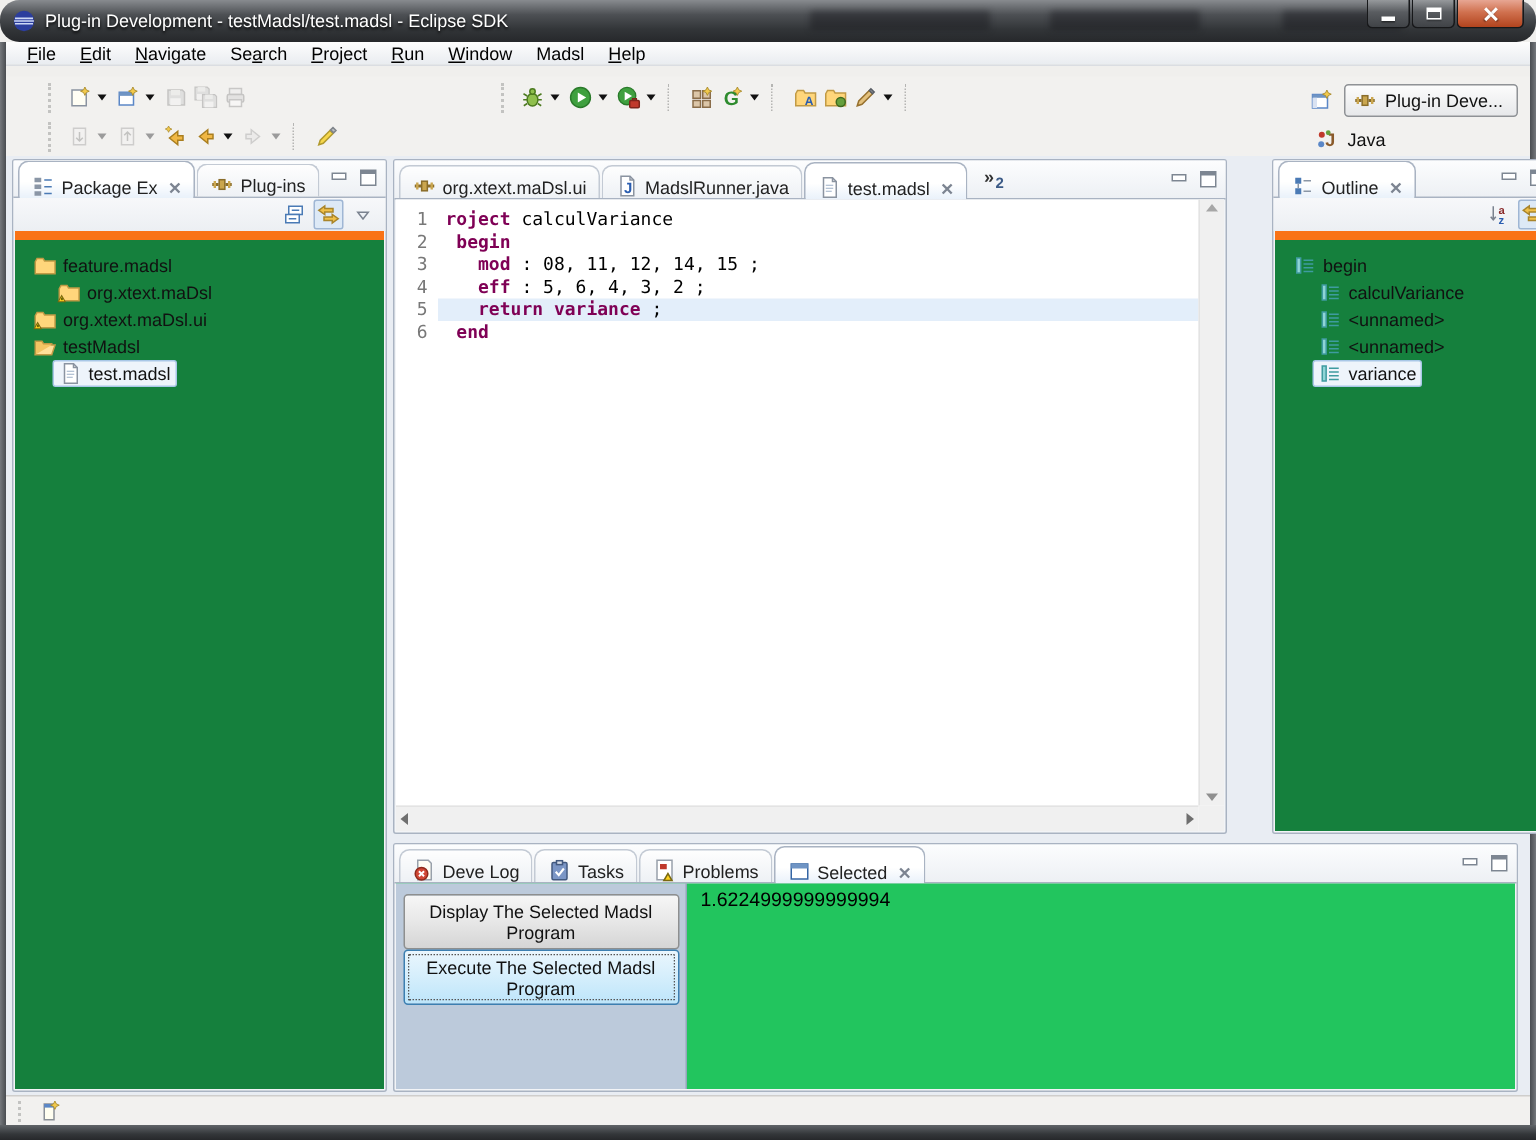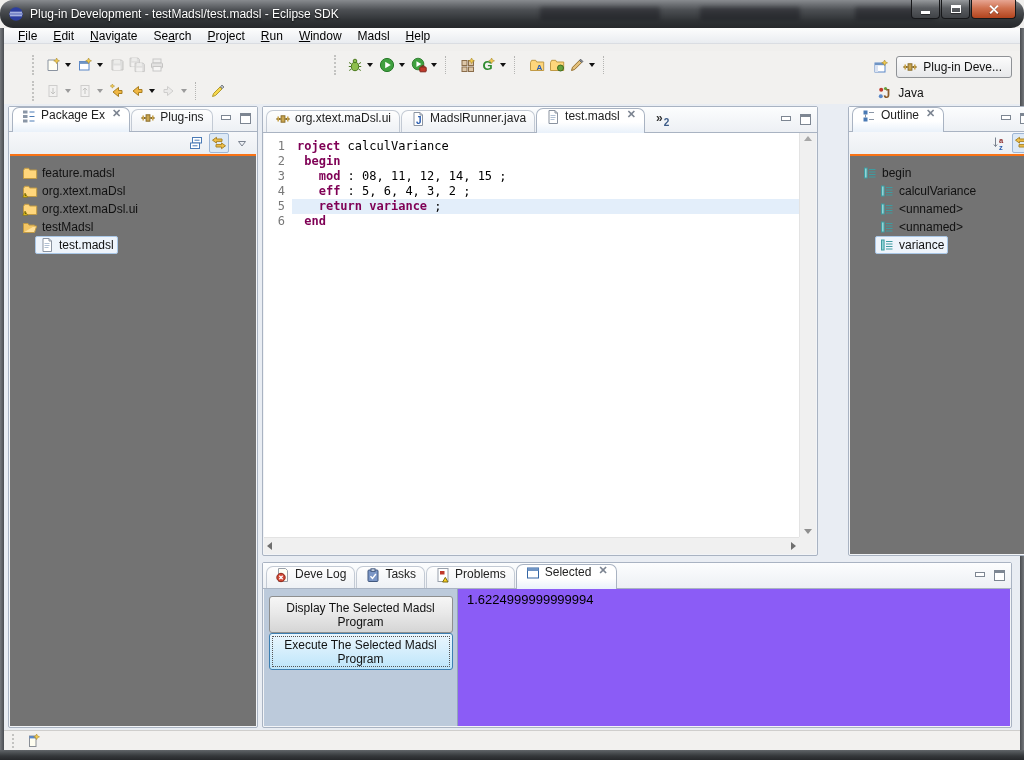--- a/index.html
+++ b/index.html
@@ -51,35 +51,35 @@
   .persp-divider{position:absolute;right:178px;top:55px;height:46px;width:1px;background:#d7d9dc}
   
   .wb-bg{position:absolute;left:4px;right:4px;top:104px;height:626px;background:#e9edf3}
   .panel{position:absolute;background:#f2f4f7;border:1px solid #a9b3c2;border-radius:2px}
   #pkg{left:8px;top:106px;width:250px;height:622px}
   #editor{left:262px;top:106px;width:556px;height:450px}
   #outline{left:848px;top:106px;width:190px;height:450px}
   #bottom{left:262px;top:562px;width:750px;height:166px}
   .tabstrip{position:relative;height:25px;display:flex;align-items:flex-end;padding-left:3px;
     background:linear-gradient(#fcfdfe,#edf0f4);border-bottom:1px solid #a9b3c2}
-  .tab{display:flex;align-items:flex-start;gap:4px;height:22px;padding:0 8px;color:#222;white-space:nowrap;
+  .tab{display:flex;align-items:flex-end;gap:4px;height:22px;padding:0 8px;color:#222;white-space:nowrap;
     border:1px solid #c3cad4;border-bottom:none;border-radius:7px 7px 0 0;
     background:linear-gradient(#fefefe,#eef1f5);margin-right:1px}
   .tab.active{background:linear-gradient(#ffffff 55%,#e9f1fa);border-color:#a9b3c2;height:25px;margin-bottom:-1px}
   .tab .close{color:#7c8491;font-size:11px;font-weight:bold;margin-left:3px;line-height:1}
   .more-tabs{display:flex;align-items:flex-start;margin:0 0 4px 10px;font-weight:bold;color:#333}
   .more-tabs .cnt{font-size:10px;color:#3b5a86;margin:6px 0 0 1px;font-weight:bold}
   .panelbtns{position:absolute;right:6px;top:7px;display:flex;gap:9px;align-items:flex-end}
   .pb-min{width:10px;height:5px;border:1px solid #7d8692;background:#fff;margin-bottom:4px}
   .pb-max{width:11px;height:11px;border:1px solid #7d8692;border-top:3px solid #7d8692;background:#fff}
   .viewbar{height:22px;display:flex;align-items:center;justify-content:flex-end;gap:3px;padding:0 5px;
     background:linear-gradient(#f7f8fa,#eceff3)}
   .vtool{padding:1px;border:1px solid transparent;border-radius:2px;display:flex}
   .vtool.pressed{border-color:#9fb6d4;background:#dde9f6}
-  .treearea{position:absolute;left:1px;right:1px;bottom:1px;background:#737373;border-top:2px solid #f97316;padding-top:8px}
+  .treearea{position:absolute;left:1px;right:1px;bottom:1px;background:#15803d;border-top:6px solid #f97316;padding-top:8px}
   #pkg .treearea{top:47px}
   #outline .treearea{top:47px}
   .trow{display:flex;align-items:center;height:18px;color:#111}
   .selwrap{display:flex;align-items:center;gap:4px;padding:0 3px;border:1px solid transparent;border-radius:2px}
   .trow.selected .selwrap{background:#eef4fb;border-color:#a9c7e7}
   
   .edit-body{position:absolute;left:1px;right:1px;top:26px;bottom:1px;background:#fff}
   .gutter{position:absolute;left:0;top:0;bottom:17px;width:28px;padding-top:6px;
     font-family:"DejaVu Sans Mono",monospace;font-size:12px;color:#787878;text-align:right}
   .gutter div{height:15px;padding-right:7px}
@@ -92,21 +92,21 @@
     display:flex;flex-direction:column;justify-content:space-between;align-items:center;padding:3px 0}
   .hsb{position:absolute;left:0;right:17px;bottom:0;height:17px;background:#f0f0f0;border-top:1px solid #e3e3e3;
     display:flex;justify-content:space-between;align-items:center;padding:0 3px}
   .sbcorner{position:absolute;right:0;bottom:0;width:17px;height:17px;background:#f0f0f0}
   .tri{width:0;height:0}
   .tri.up{border-left:4px solid transparent;border-right:4px solid transparent;border-bottom:5px solid #a7a7a7}
   .tri.down{border-left:4px solid transparent;border-right:4px solid transparent;border-top:5px solid #8f8f8f}
   .tri.left{border-top:4px solid transparent;border-bottom:4px solid transparent;border-right:5px solid #6f6f6f}
   .tri.right{border-top:4px solid transparent;border-bottom:4px solid transparent;border-left:5px solid #6f6f6f}
   
-  #bottom .content{position:absolute;left:1px;right:1px;top:26px;bottom:1px;background:#8b5cf6}
+  #bottom .content{position:absolute;left:1px;right:1px;top:26px;bottom:1px;background:#22c55e}
   .mv-left{position:absolute;left:0;top:0;bottom:0;width:194px;background:#bccadb;border-right:1px solid #93a5ba;padding-top:7px}
   .mv-btn{display:block;width:184px;margin:0 auto;height:37px;font-family:"Liberation Sans",sans-serif;
     font-size:12px;color:#111;background:linear-gradient(#f6f6f6,#e9e9e9 45%,#d5d5d5);
     border:1px solid #8e8f8f;border-radius:3px;position:relative}
   .mv-btn + .mv-btn{}
   .mv-btn.focused{background:linear-gradient(#eaf6fd,#d7effc 45%,#bde5fa);border-color:#3c7fb1}
   .mv-btn.focused::after{content:"";position:absolute;inset:2px;border:1px dotted #555;border-radius:1px}
   .mv-value{position:absolute;left:203px;top:3px;font-size:13px;color:#000}
   
   .statusbar{position:absolute;left:4px;right:4px;top:730px;height:20px;background:#f2f1ef;border-top:1px solid #cfcecc;
@@ -457,21 +457,21 @@
         <div class="trow" style="padding-left: 8px;">
           <span class="selwrap">
             <span class="ic">
               <svg viewBox="0 0 16 16" xmlns="http://www.w3.org/2000/svg">
                 <path d="M1.5 5.5l1.2-2.2h4l1 1.7h7v8.5H1.5z" fill="#ffd67b" stroke="#c19a45"></path>
               </svg>
             </span>
             <span>feature.madsl</span>
           </span>
         </div>
-        <div class="trow" style="padding-left: 8px;">
+        <div class="trow" style="padding-left: 24px;">
           <span class="selwrap">
             <span class="ic">
               <svg viewBox="0 0 16 16" xmlns="http://www.w3.org/2000/svg">
                 <path d="M1.5 5.5l1.2-2.2h4l1 1.7h7v8.5H1.5z" fill="#ffd67b" stroke="#c19a45"></path>
                 <path d="M.8 14.2l2.3-4.2 2.4 4.2z" fill="#ffd21e" stroke="#7a6a10" stroke-width=".7"></path>
                 <rect x="2.8" y="11.4" width="1" height="1.7" fill="#4a4a00"></rect>
               </svg>
             </span>
             <span>org.xtext.maDsl</span>
           </span>

